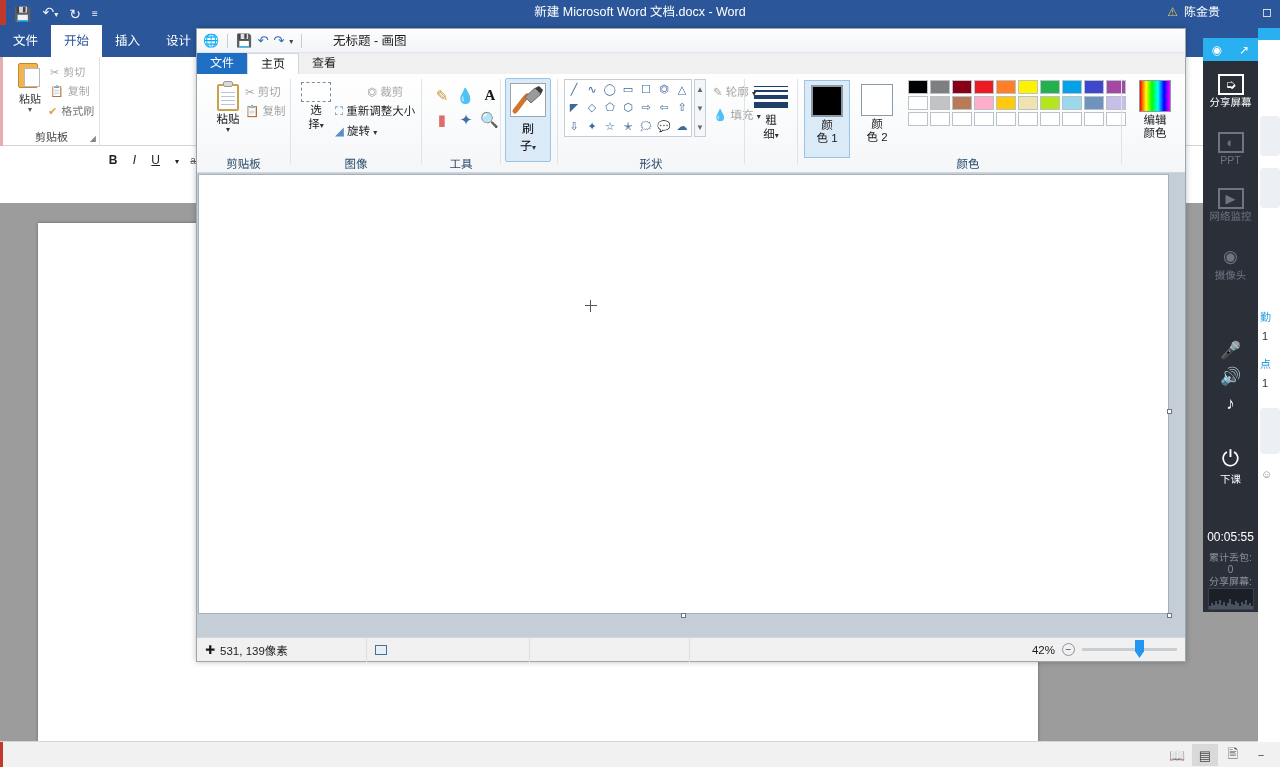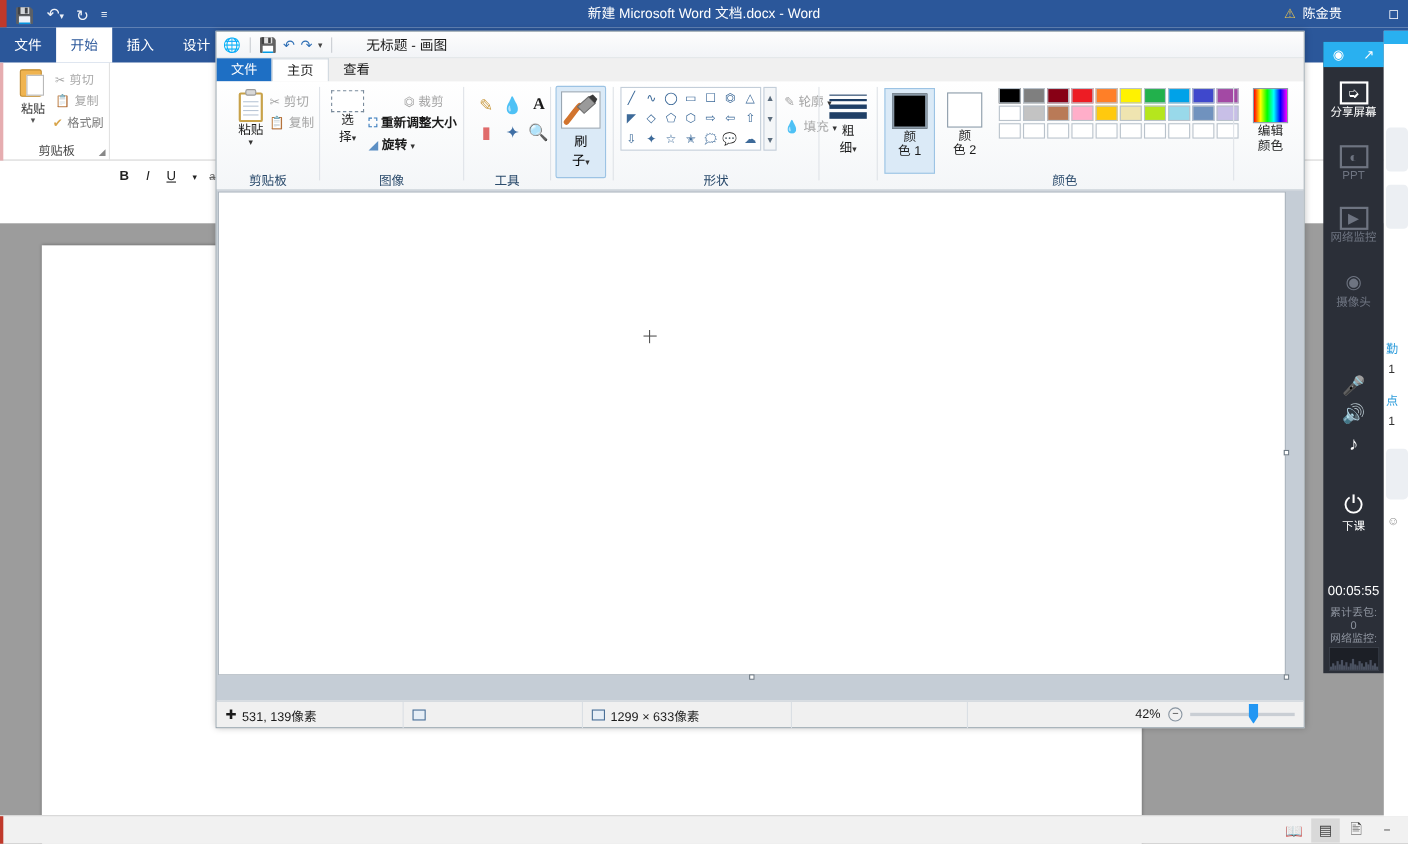--- a/index.html
+++ b/index.html
@@ -147,21 +147,21 @@
   .big-btn .lbl { font-size: 11.5px; color: #1b1b1b; line-height: 13px; }
   .caret { font-size: 8px; line-height: 8px; color: #333; }
 
   .paint-clip-ico { width: 26px; height: 30px; margin: 0 auto 1px; position: relative; }
   .paint-clip-ico .b { position: absolute; left: 2px; top: 2px; width: 22px; height: 27px; background: #fff; border: 2px solid #c8a24a; border-radius: 2px; }
   .paint-clip-ico .clip { position: absolute; left: 8px; top: -1px; width: 10px; height: 6px; background: #d8d8d8; border: 1px solid #9a9a9a; border-radius: 2px; }
   .paint-clip-ico .ln { position: absolute; left: 6px; width: 14px; height: 1px; background: #b9c6d6; }
 
   .minicmd { position: absolute; font-size: 11.5px; white-space: nowrap; cursor: default; }
   .minicmd.dis { color: #a6a6a6; }
-  .minicmd.en { color: #1b1b1b; font-weight: bold; }
+  .minicmd.en { color: #1b1b1b; }
 
   .sel-rect { width: 30px; height: 20px; margin: 0 auto 2px; border: 1px dashed #7a8b9c; background: #fff; }
 
   .toolbtn {
     position: absolute; width: 24px; height: 24px; display: flex;
     align-items: center; justify-content: center; font-size: 15px; cursor: default;
   }
 
   .brush-btn {
     position: absolute; left: 4px; top: 4px; width: 46px; height: 84px;
@@ -539,24 +539,20 @@
     </div>
 
     <div class="paint-statusbar">
       <div class="sb-cell" style="width:170px;">
         <span style="font-size:12px;">✚</span>
         <span>531, 139像素</span>
       </div>
       <div class="sb-cell" style="width:163px;">
         <span class="mini-mon"></span>
       </div>
-      <div class="sb-cell" style="width:190px;">
-        <span class="mini-mon"></span>
-        <span>1299 × 633像素</span>
-      </div>
       <div class="sb-cell" style="width:160px;"></div>
       <div class="zoom-area">
         <span>42%</span>
         <span class="zoom-minus">−</span>
         <span class="zoom-track">
           <span class="zoom-thumb"></span>
         </span>
       </div>
     </div>
   </div>
@@ -600,21 +596,21 @@
     </div>
 
     <div class="cb-item cb-on" style="top:408px;">
       <div class="cb-glyph" style="font-size:22px; line-height:26px;">⏻</div>
       <div class="cb-lbl">下课</div>
     </div>
 
     <div class="cb-timer" style="top:492px;">00:05:55</div>
     <div class="cb-sub" style="top:514px;">累计丢包:</div>
     <div class="cb-sub" style="top:526px;">0</div>
-    <div class="cb-sub" style="top:538px;">网络监控:</div>
+    <div class="cb-sub" style="top:538px;">分享屏幕:</div>
     <div class="cb-graph" id="net-graph" style="top:550px;">
         <div class="cb-bar" style="left: 0px; height: 3px;"></div>
         <div class="cb-bar" style="left: 2px; height: 6px;"></div>
         <div class="cb-bar" style="left: 4px; height: 4px;"></div>
         <div class="cb-bar" style="left: 6px; height: 8px;"></div>
         <div class="cb-bar" style="left: 8px; height: 5px;"></div>
         <div class="cb-bar" style="left: 10px; height: 9px;"></div>
         <div class="cb-bar" style="left: 12px; height: 4px;"></div>
         <div class="cb-bar" style="left: 14px; height: 7px;"></div>
         <div class="cb-bar" style="left: 16px; height: 3px;"></div>

